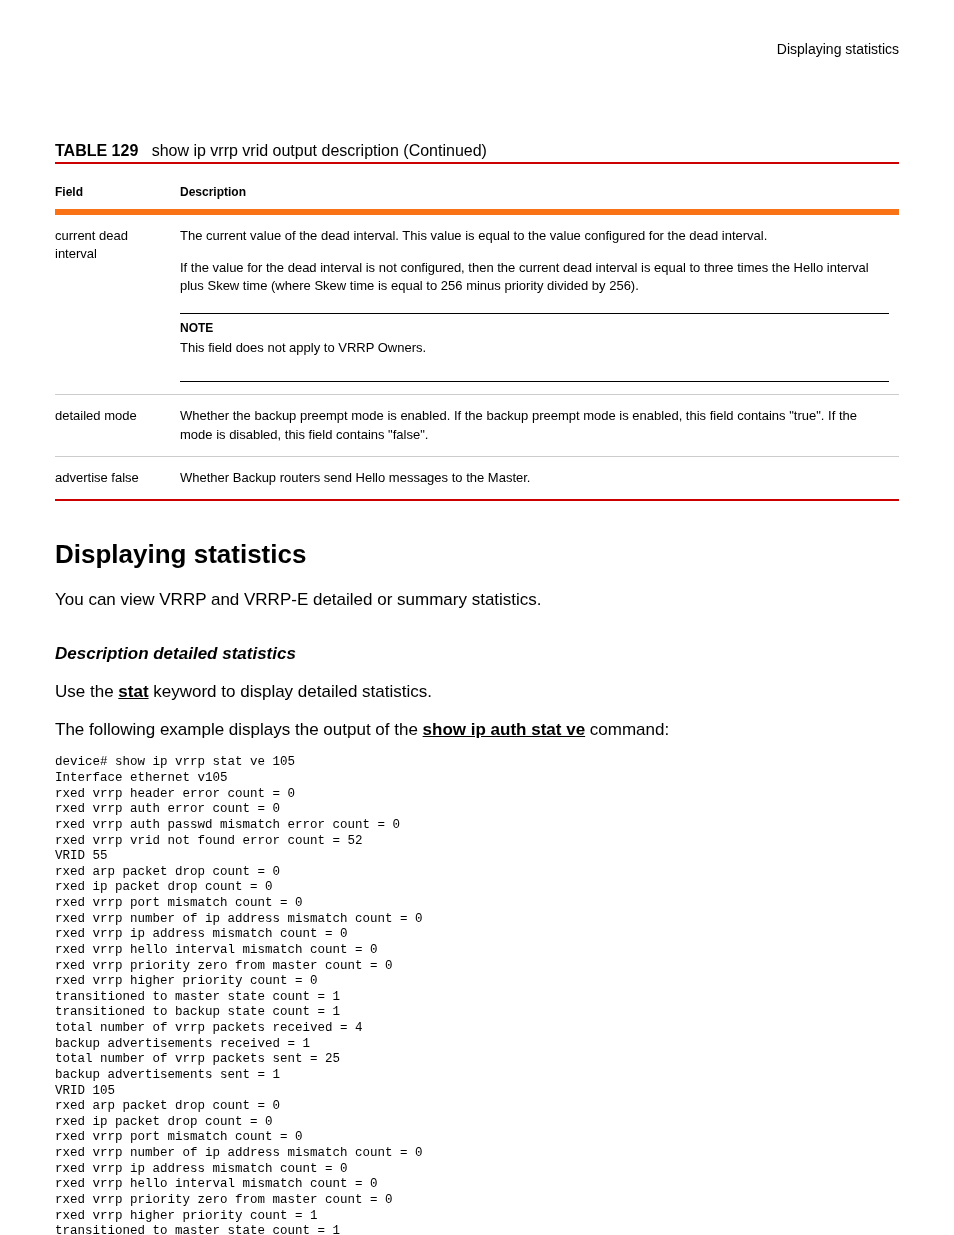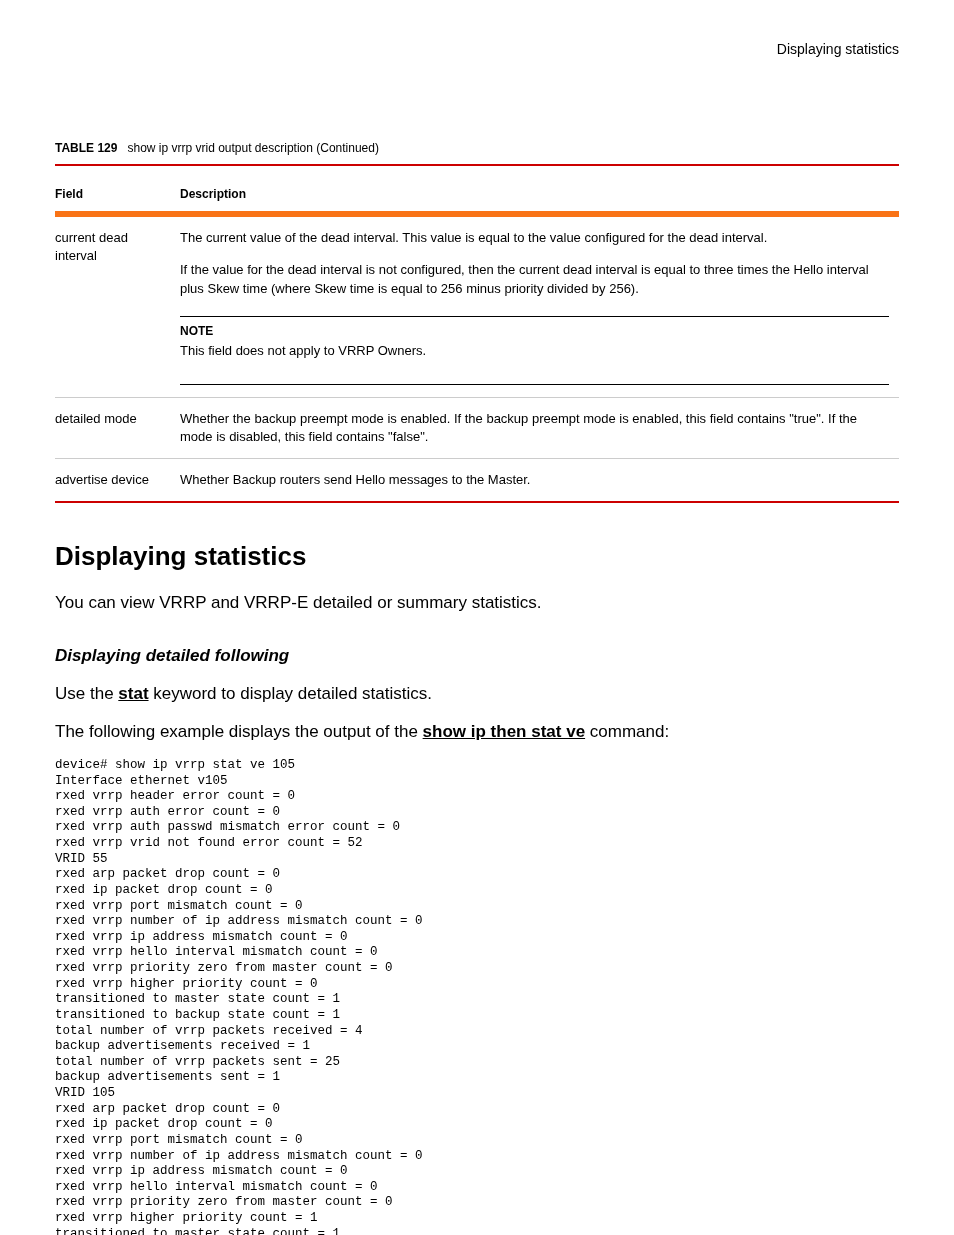--- a/index.html
+++ b/index.html
@@ -11,22 +11,22 @@
       width: 954px;
       padding: 40px 55px 30px 55px;
       line-height: 1.4;
     }
     .header-right {
       text-align: right;
       font-size: 14px;
       margin-bottom: 80px;
     }
     .table-label {
-      font-size: 12px;
-      margin-bottom: 8px;
+      font-size: 16px;
+      margin-bottom: 0;
     }
     .table-label b { font-weight: bold; }
     .desc-table {
       width: 100%;
       border-collapse: collapse;
       border-top: 2px solid #cc0000;
       margin-bottom: 35px;
     }
     .desc-table th {
       text-align: left;
@@ -106,38 +106,38 @@
           <b>NOTE</b>
           <span>This field does not apply to VRRP Owners.</span>
         </div>
       </td>
     </tr>
     <tr>
       <td>detailed mode</td>
       <td>Whether the backup preempt mode is enabled. If the backup preempt mode is enabled, this field contains "true". If the mode is disabled, this field contains "false".</td>
     </tr>
     <tr>
-      <td>advertise device</td>
+      <td>advertise false</td>
       <td>Whether Backup routers send Hello messages to the Master.</td>
     </tr>
   </tbody>
 </table>
 
 <h1>Displaying statistics</h1>
 
 <p class="body-p">You can view VRRP and VRRP-E detailed or summary statistics.</p>
 
-<h2>Displaying detailed following</h2>
+<h2>Description detailed statistics</h2>
 
 <p class="body-p">
   <span>Use the </span><b>stat</b><span> keyword to display detailed statistics.</span>
 </p>
 
 <p class="body-p">
-  <span>The following example displays the output of the </span><b>show ip then stat ve</b><span> command:</span>
+  <span>The following example displays the output of the </span><b>show ip auth stat ve</b><span> command:</span>
 </p>
 
 <div class="code-block">device# show ip vrrp stat ve 105
 Interface ethernet v105
 rxed vrrp header error count = 0
 rxed vrrp auth error count = 0
 rxed vrrp auth passwd mismatch error count = 0
 rxed vrrp vrid not found error count = 52
 VRID 55
 rxed arp packet drop count = 0

